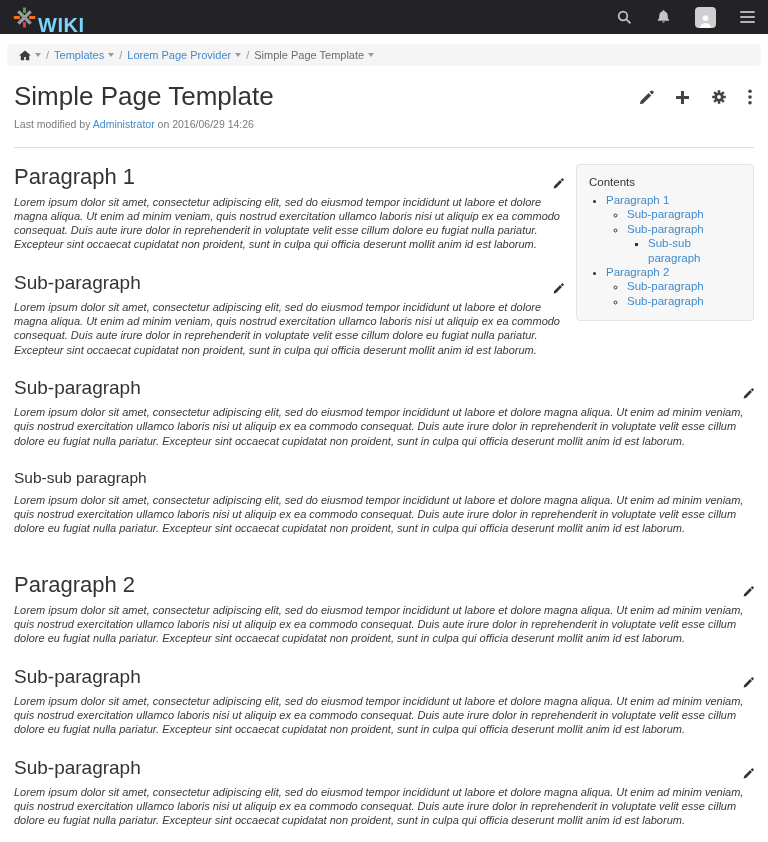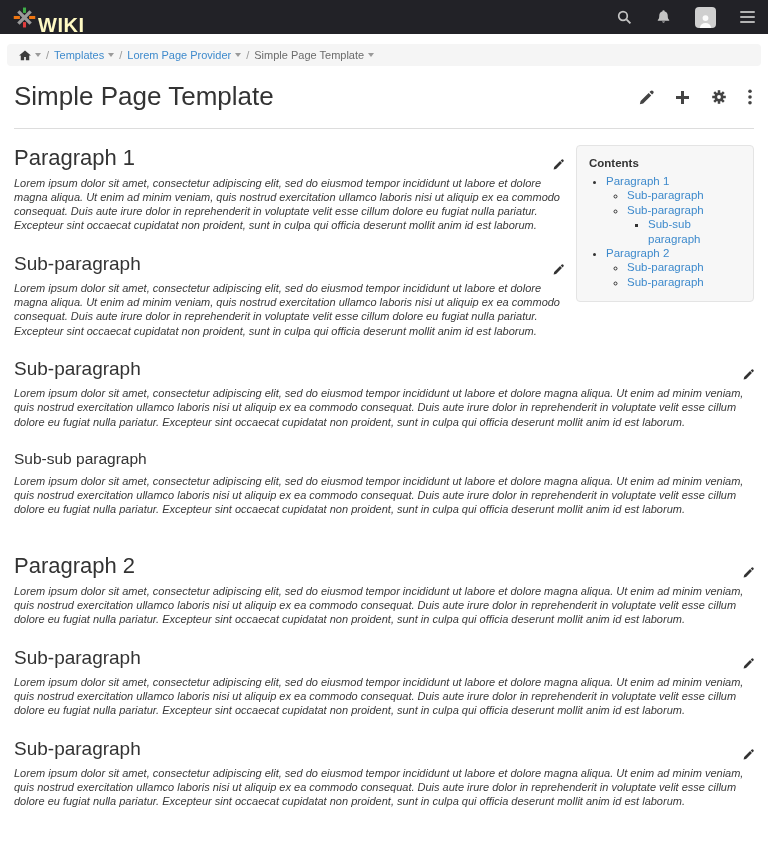--- a/index.html
+++ b/index.html
@@ -9,21 +9,21 @@
     font-family:"Liberation Sans","DejaVu Sans",sans-serif;
   }
   a { text-decoration:none;text-align:right; }
 
   
   .navbar {
     height:34px; background:#222227; display:flex; align-items:center;
     justify-content:space-between; padding:0 13px;
   }
   .logo { display:flex; align-items:center; gap:1px; cursor:pointer; }
-  .logo-wiki { color:#fef9c3; font-weight:bold; font-size:20px; letter-spacing:.5px; line-height:1; margin-left:1px;margin-top:16px; }
+  .logo-wiki { color:#7dd3fc; font-weight:bold; font-size:20px; letter-spacing:.5px; line-height:1; margin-left:1px;margin-top:16px; }
   .nav-icons { display:flex; align-items:center; gap:24px; }
   .nav-icon { display:flex; align-items:center; cursor:pointer; }
   .avatar {
     width:21px; height:21px; background:#cfcfcf; border-radius:4px;
     display:flex; align-items:flex-end; justify-content:center; overflow:hidden;
   }
   .hamburger { display:flex; flex-direction:column; gap:3px; }
   .hamburger span { display:block; width:15px; height:2px; background:#b3b3b3; border-radius:1px; }
 
   
@@ -51,21 +51,21 @@
   .doc-meta a { color:#3e8acc; }
   hr.divider { border:0; border-top:1px solid #ddd; margin:17px 0 0; }
 
   
   .xcontent { padding-top:14px; font-size:11px; line-height:14.3px; }
   .toc-box {
     float:right; width:178px; background:#f7f7f7; border:1px solid #e4e4e4;
     border-radius:4px; margin:2px 0 12px 12px; padding:10px 10px 12px 12px;
     font-size:11.5px;
   }
-  .toc-box .toc-title { font-weight:bold; color:#333;text-align:center; }
+  .toc-box .toc-title { font-weight:normal; color:#333;text-align:center; }
   .toc-box ul { margin:4px 0 0; padding-left:17px; list-style:disc; color:#333; }
   .toc-box ul ul { margin:0; padding-left:21px; list-style:circle; }
   .toc-box ul ul ul { list-style:square; }
   .toc-box li { line-height:14.4px; }
   .toc-box a { color:#3e8acc; }
 
   .sec-h { font-weight:400; color:#333; margin:0; }
   .h-l1 { font-size:22px; line-height:26px; margin-top:36px; }
   .h-l1.first { margin-top:2px; }
   .h-l2 { font-size:19px; line-height:24px; margin-top:19px; }
@@ -170,20 +170,25 @@
       </span>
       <span class="act">
         <svg width="4" height="16" viewBox="0 0 4 16">
           <circle cx="2" cy="2.2" r="1.8" fill="#444"></circle>
           <circle cx="2" cy="8" r="1.8" fill="#444"></circle>
           <circle cx="2" cy="13.8" r="1.8" fill="#444"></circle>
         </svg>
       </span>
     </div>
   </div>
+  <div class="doc-meta">
+    <span>Last modified by</span>
+    <a href="#">Administrator</a>
+    <span>on 2016/06/29 14:26</span>
+  </div>
   <hr class="divider">
 
   <div class="xcontent">
 
     <aside class="toc-box">
       <span class="toc-title">Contents</span>
       <ul>
         <li>
           <a href="#">Paragraph 1</a>
           <ul>

